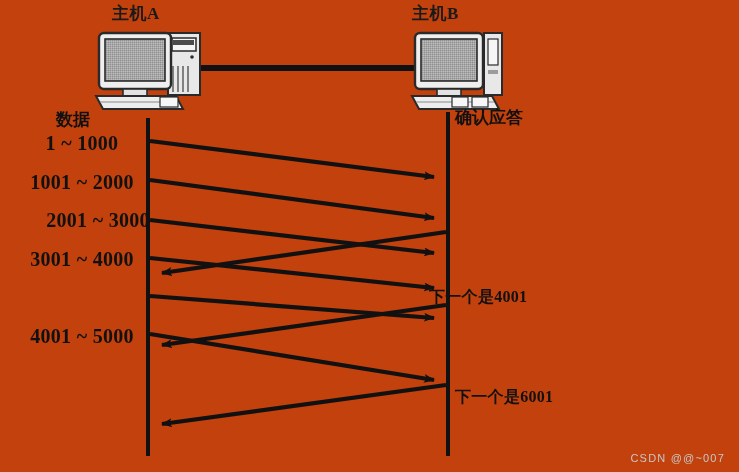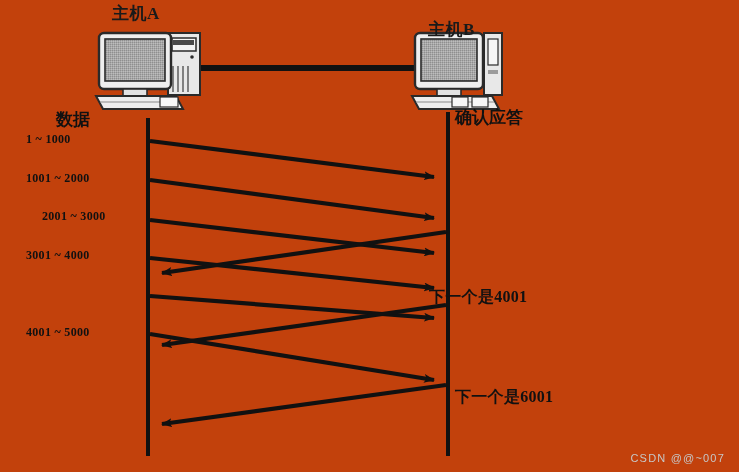--- a/index.html
+++ b/index.html
@@ -27,30 +27,30 @@
   .host-title {
     position: absolute;
     font-family: "Liberation Serif", "DejaVu Serif", serif;
     font-weight: bold;
     font-size: 17px;
     color: #1a1a1a;
     letter-spacing: 0.5px;
     white-space: nowrap;
   }
   #host-a-title { left: 112px; top: 2px; }
-  #host-b-title { left: 428px; top: 2px; margin-top: 16px; }
+  #host-b-title { left: 412px; top: 2px; }
 
   .seq-label {
     position: absolute;
     font-family: "Liberation Serif", "DejaVu Serif", serif;
     font-weight: bold;
-    font-size: 12px;
+    font-size: 20px;
     color: #111111;
     white-space: nowrap;
-    text-align: left;
+    text-align: center;
     width: 112px;
     letter-spacing: 0.3px;
   }
   .ack-label {
     position: absolute;
     font-family: "Liberation Serif", "DejaVu Serif", serif;
     font-weight: bold;
     font-size: 16px;
     color: #111111;
     white-space: nowrap;

